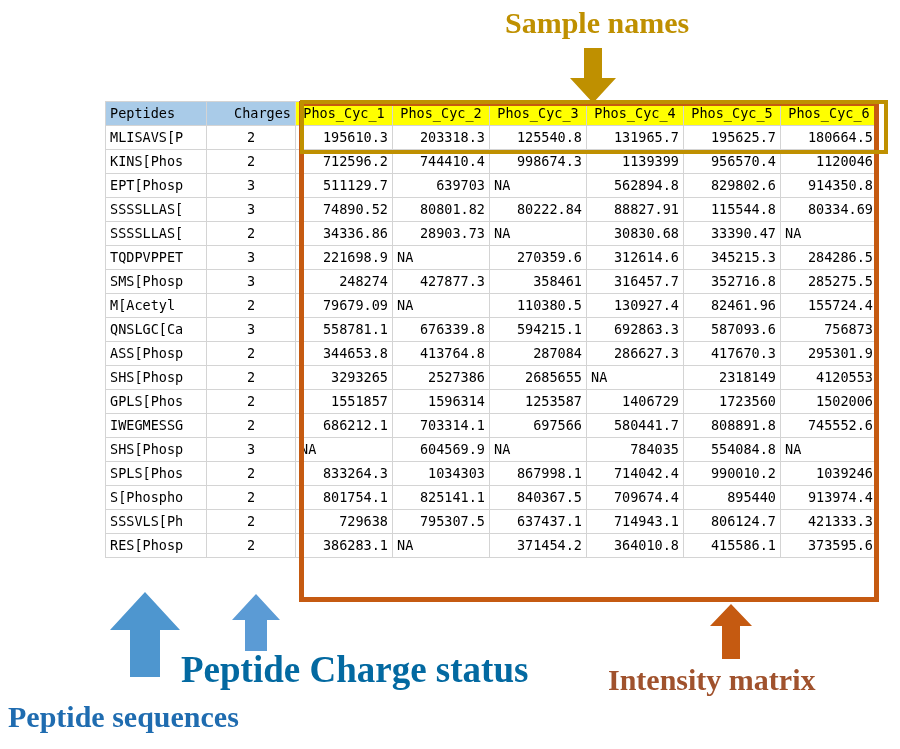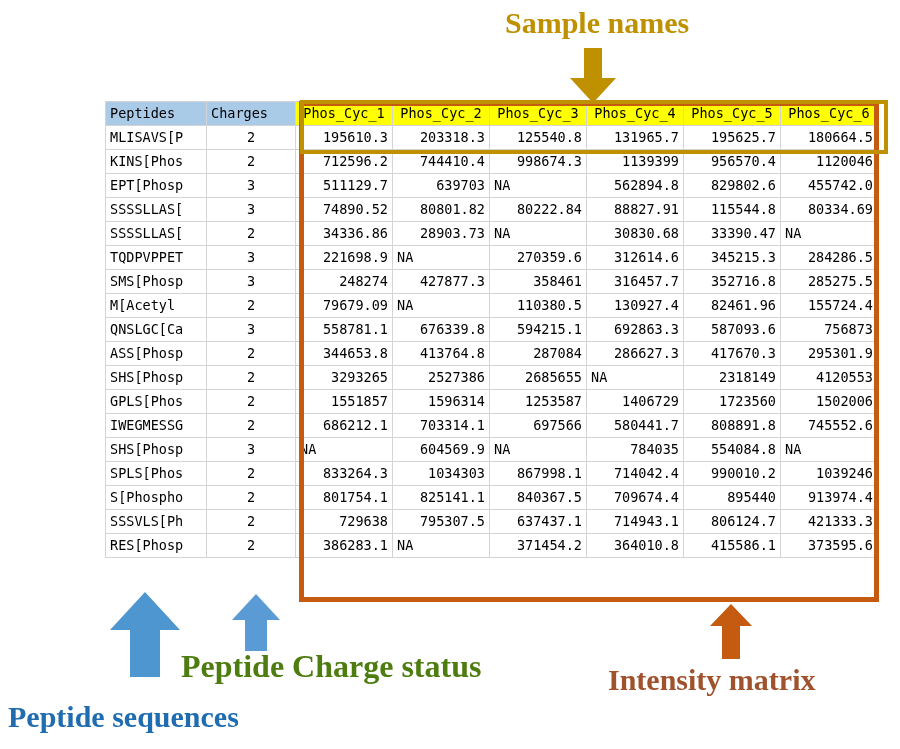--- a/index.html
+++ b/index.html
@@ -37,21 +37,21 @@
     font-weight: normal;
     line-height: 23px;
   }
   th.hdr-pep, th.hdr-chg {
     background: #a9cbe8;
     text-align: left;
     height: 48px;
     line-height: 48px;
     vertical-align: middle;
   }
-  th.hdr-chg { text-align: left; }
+  th.hdr-chg { text-align: right; }
   th.hdr-sample {
     background: #ffff00;
     text-align: center;
     height: 48px;
     vertical-align: top;
     padding-top: 2px;
     line-height: 21px;
     white-space: normal;
     word-break: break-all;
     border-color: #e8e000;
@@ -102,22 +102,22 @@
     font-size: 30px;
     color: #bf9000;
   }
   #lbl-intensity {
     left: 608px; top: 663px;
     font-size: 30px;
     color: #a0522d;
   }
   #lbl-charge {
     left: 181px; top: 648px;
-    font-size: 32px;
-    color: #4d7c0f;
+    font-size: 37px;
+    color: #0369a1;
   }
   #lbl-sequences {
     left: 8px; top: 700px;
     font-size: 30px;
     color: #1f6cb0;
   }
 
   .arrow { position: absolute; }
 </style>
 </head>
@@ -176,21 +176,21 @@
           <td class="val">1120046</td>
         </tr>
         <tr>
           <td class="pep">EPT[Phosp</td>
           <td class="chg">3</td>
           <td class="val">511129.7</td>
           <td class="val">639703</td>
           <td class="val na">NA</td>
           <td class="val">562894.8</td>
           <td class="val">829802.6</td>
-          <td class="val">455742.0</td>
+          <td class="val">914350.8</td>
         </tr>
         <tr>
           <td class="pep">SSSSLLAS[</td>
           <td class="chg">3</td>
           <td class="val">74890.52</td>
           <td class="val">80801.82</td>
           <td class="val">80222.84</td>
           <td class="val">88827.91</td>
           <td class="val">115544.8</td>
           <td class="val">80334.69</td>

